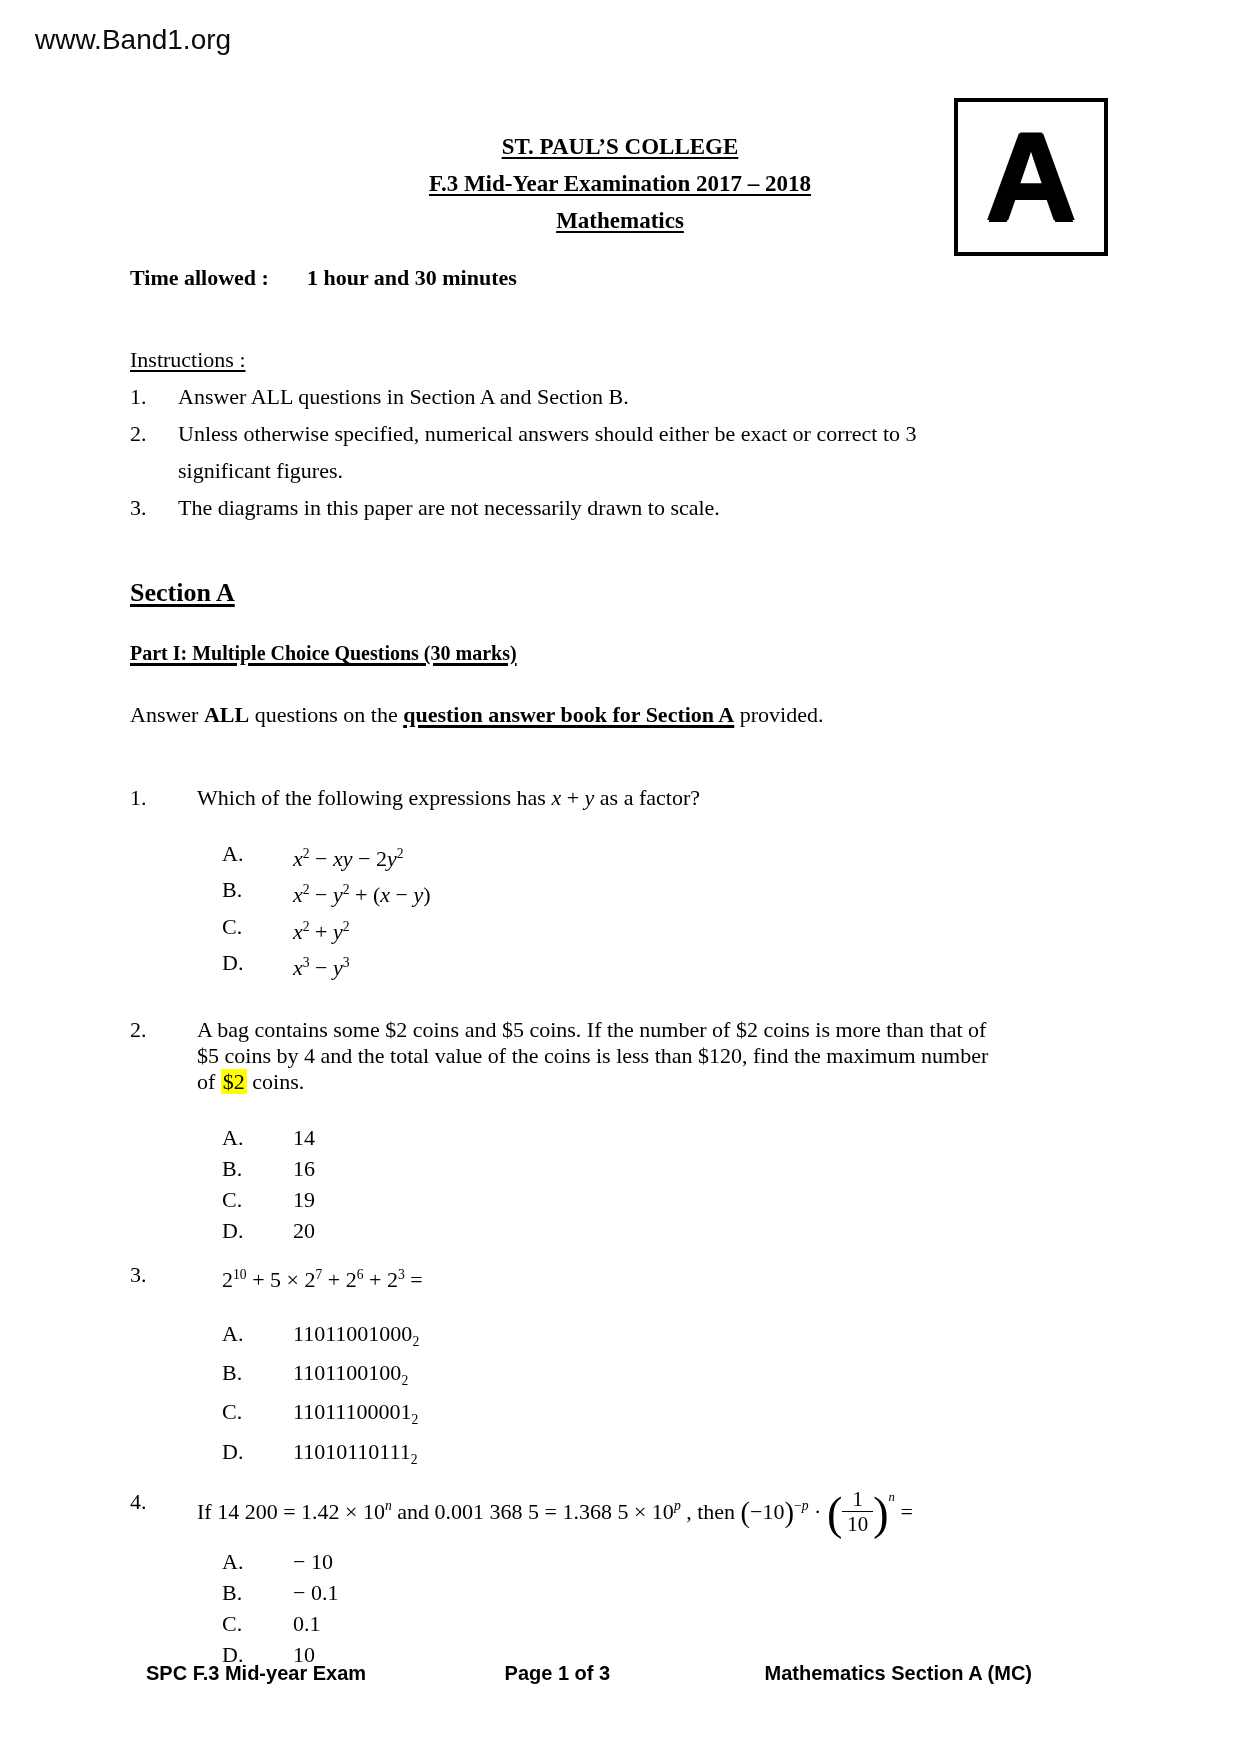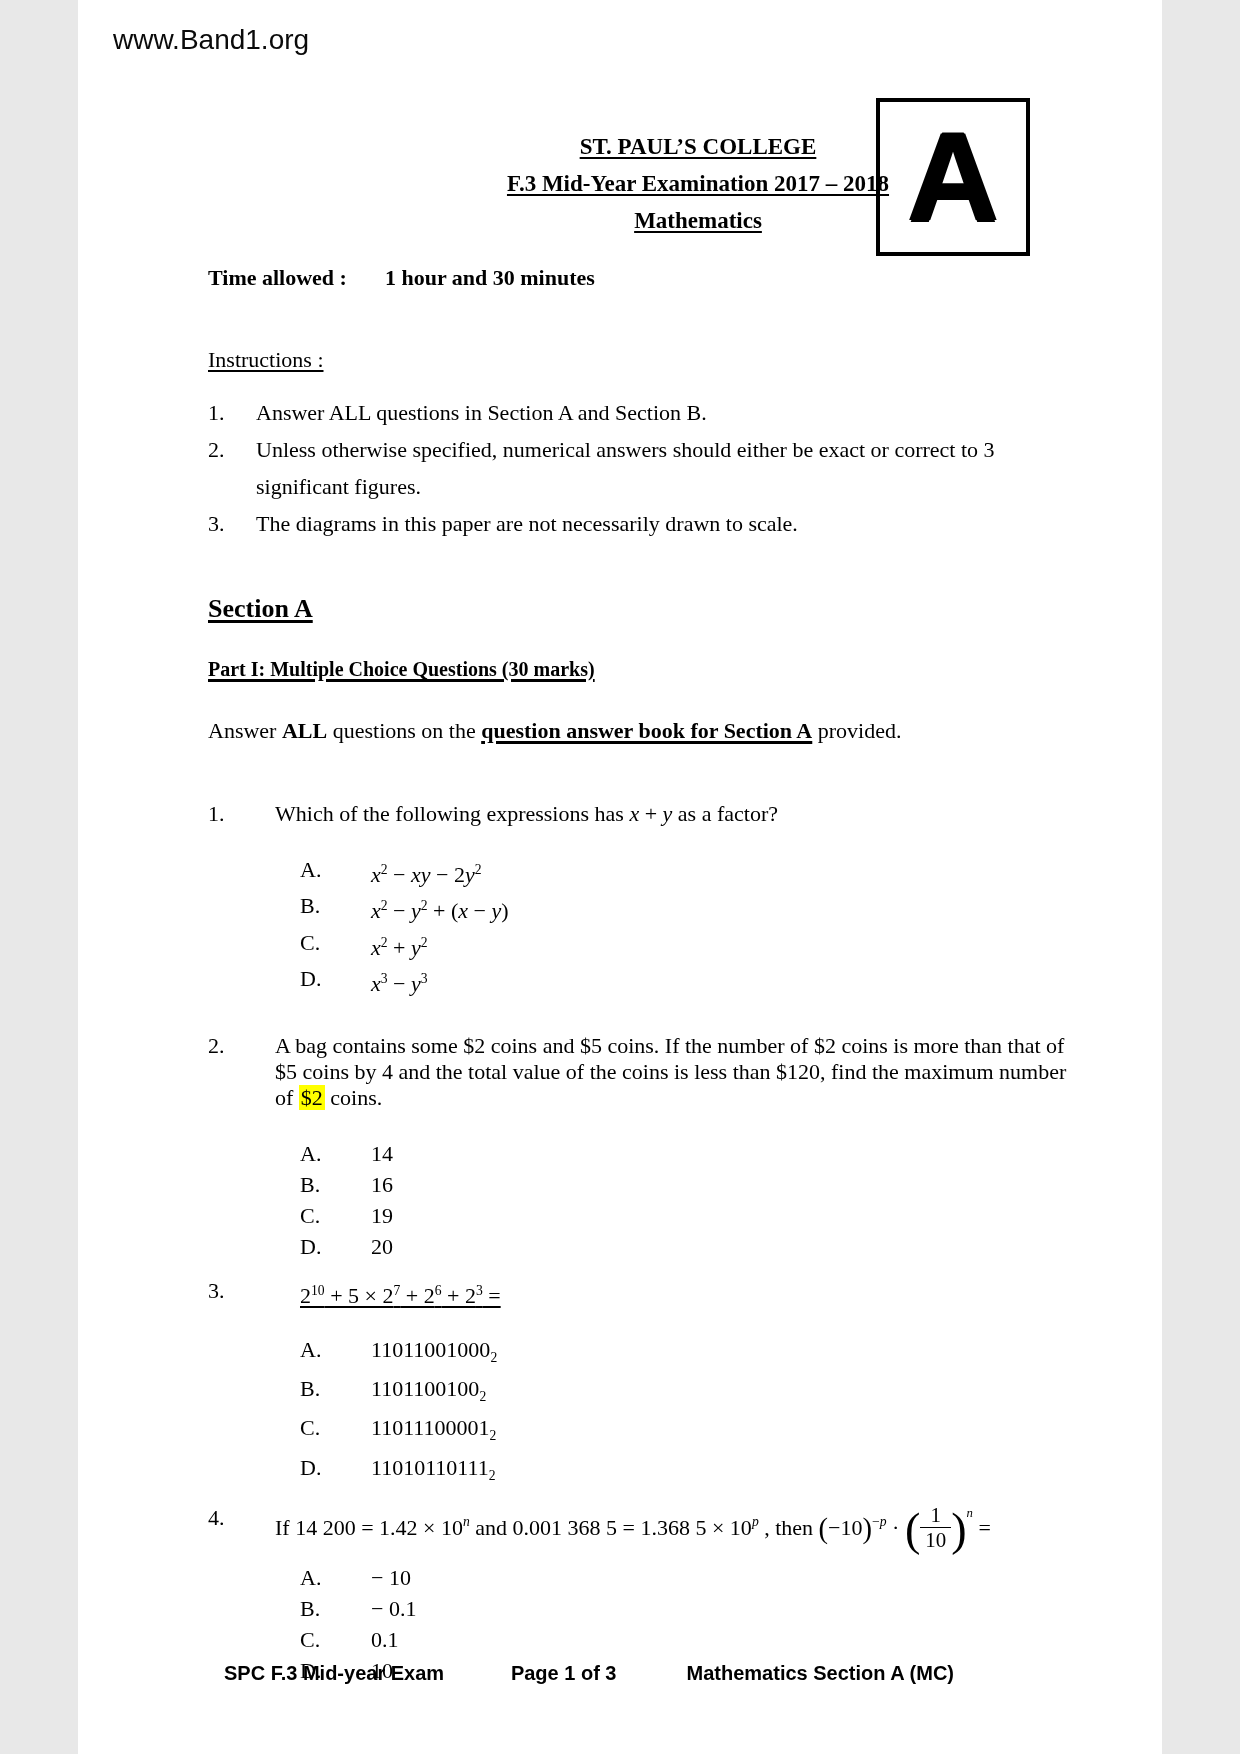--- a/index.html
+++ b/index.html
@@ -1,51 +1,51 @@
 <!DOCTYPE html>
 <html><head>
 <meta charset="utf-8">
 <style>
   html,body{margin:0;padding:0;background:#e8e8e8;}
   .page{
-    position:relative;width:1084px;height:1754px;margin:0 auto;background:#ffffff;
+    position:relative;width:1240px;height:1754px;margin:0 auto;background:#ffffff;
     font-family:"Liberation Serif",serif;color:#000;font-size:22px;overflow:hidden;
   }
   .watermark{
     position:absolute;top:24px;left:35px;
     font-family:"Liberation Sans",sans-serif;font-size:28px;font-weight:500;color:#0a0a0a;
   }
   .version-box{
     position:absolute;top:98px;right:132px;width:146px;height:150px;
     border:4px solid #000;display:flex;align-items:center;justify-content:center;background:#fff;
   }
   .version-letter{
     font-family:"Liberation Sans",sans-serif;font-weight:bold;font-size:126px;line-height:1;
     text-shadow:1.5px 0 0 #000,-1.5px 0 0 #000,0 1.5px 0 #000,0 -1.5px 0 #000;
   }
   .content{position:absolute;left:130px;top:0;width:980px;}
   .u{text-decoration:underline;text-decoration-thickness:2px;text-underline-offset:3px;}
   .title-block{margin-top:128px;text-align:center;font-weight:bold;font-size:23px;line-height:37px;}
   .time-row{margin-top:26px;font-weight:bold;display:flex;}
   .time-value{margin-left:38px;}
   .instructions{margin-top:50px;}
-  .instr-heading{text-decoration:underline;text-underline-offset:3px;line-height:37px;margin-bottom:16px;}
+  .instr-heading{text-decoration:underline;text-underline-offset:3px;line-height:37px;margin-bottom:0;}
   .instr-item{display:flex;line-height:37px;}
   .instr-num{width:48px;flex:none;}
   .instr-text{flex:1;}
   .section-heading{margin-top:50px;font-size:26px;font-weight:bold;line-height:34px;}
   .part-heading{margin-top:26px;font-size:20px;font-weight:bold;line-height:34px;}
   .note{margin-top:30px;line-height:30px;}
   .note .u, .section-heading .u, .part-heading .u{text-decoration-thickness:2.5px;text-align:right;}
   .question{display:flex;}
   .q1{margin-top:55px;} .q2{margin-top:34px;} .q3{margin-top:16px;} .q4{margin-top:14px;}
   .q-num{width:67px;flex:none;line-height:26px;}
   .q-body{flex:1;}
   .q-prompt{line-height:26px;}
-  .indent{margin-left:25px;text-decoration:underline;}
+  .indent{margin-left:25px;}
   .opts{margin-top:27px;margin-left:25px;}
   .q3 .opts{margin-top:24px;}
   .q4 .opts{margin-top:8px;}
   .opt{display:flex;line-height:31px;}
   .opt-label{width:71px;flex:none;}
   sup{font-size:0.62em;}
   sub{font-size:0.62em;}
   i{font-family:"Liberation Serif",serif;}
   .hl{background:#ffff00;padding:0 2px;}
   .frac{display:inline-flex;flex-direction:column;vertical-align:middle;text-align:center;

